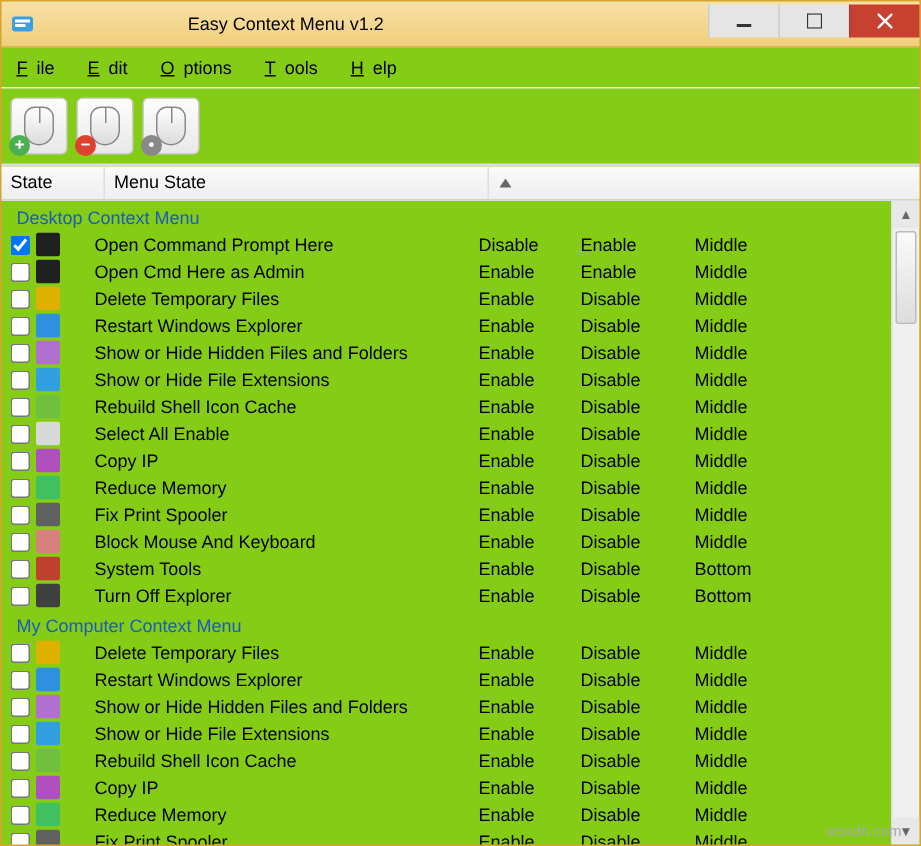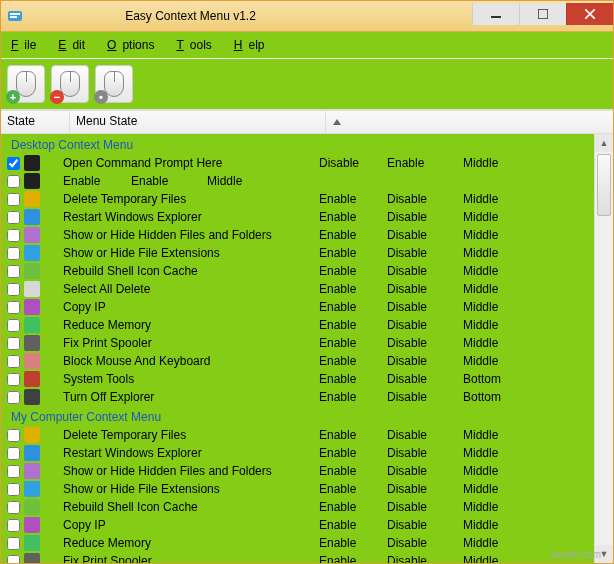--- a/index.html
+++ b/index.html
@@ -114,20 +114,21 @@
           <div class="cell c-name">Open Command Prompt Here</div>
           <div class="cell c-icon">Disable</div>
           <div class="cell c-shift">Enable</div>
           <div class="cell c-pos">Middle</div>
         </div>
         <div class="row">
           <div class="cell cchk">
             <input type="checkbox" style="">
             <span class="ricon" style="background:#202020"></span>
           </div>
+          <div class="cell c-name">Open Cmd Here as Admin</div>
           <div class="cell c-icon">Enable</div>
           <div class="cell c-shift">Enable</div>
           <div class="cell c-pos">Middle</div>
         </div>
         <div class="row">
           <div class="cell cchk">
             <input type="checkbox" style="">
             <span class="ricon" style="background:#e0b000"></span>
           </div>
           <div class="cell c-name">Delete Temporary Files</div>
@@ -173,21 +174,21 @@
           <div class="cell c-name">Rebuild Shell Icon Cache</div>
           <div class="cell c-icon">Enable</div>
           <div class="cell c-shift">Disable</div>
           <div class="cell c-pos">Middle</div>
         </div>
         <div class="row">
           <div class="cell cchk">
             <input type="checkbox" style="">
             <span class="ricon" style="background:#d8d8d8"></span>
           </div>
-          <div class="cell c-name">Select All Delete</div>
+          <div class="cell c-name">Select All Enable</div>
           <div class="cell c-icon">Enable</div>
           <div class="cell c-shift">Disable</div>
           <div class="cell c-pos">Middle</div>
         </div>
         <div class="row">
           <div class="cell cchk">
             <input type="checkbox" style="">
             <span class="ricon" style="background:#b050c0"></span>
           </div>
           <div class="cell c-name">Copy IP</div>

